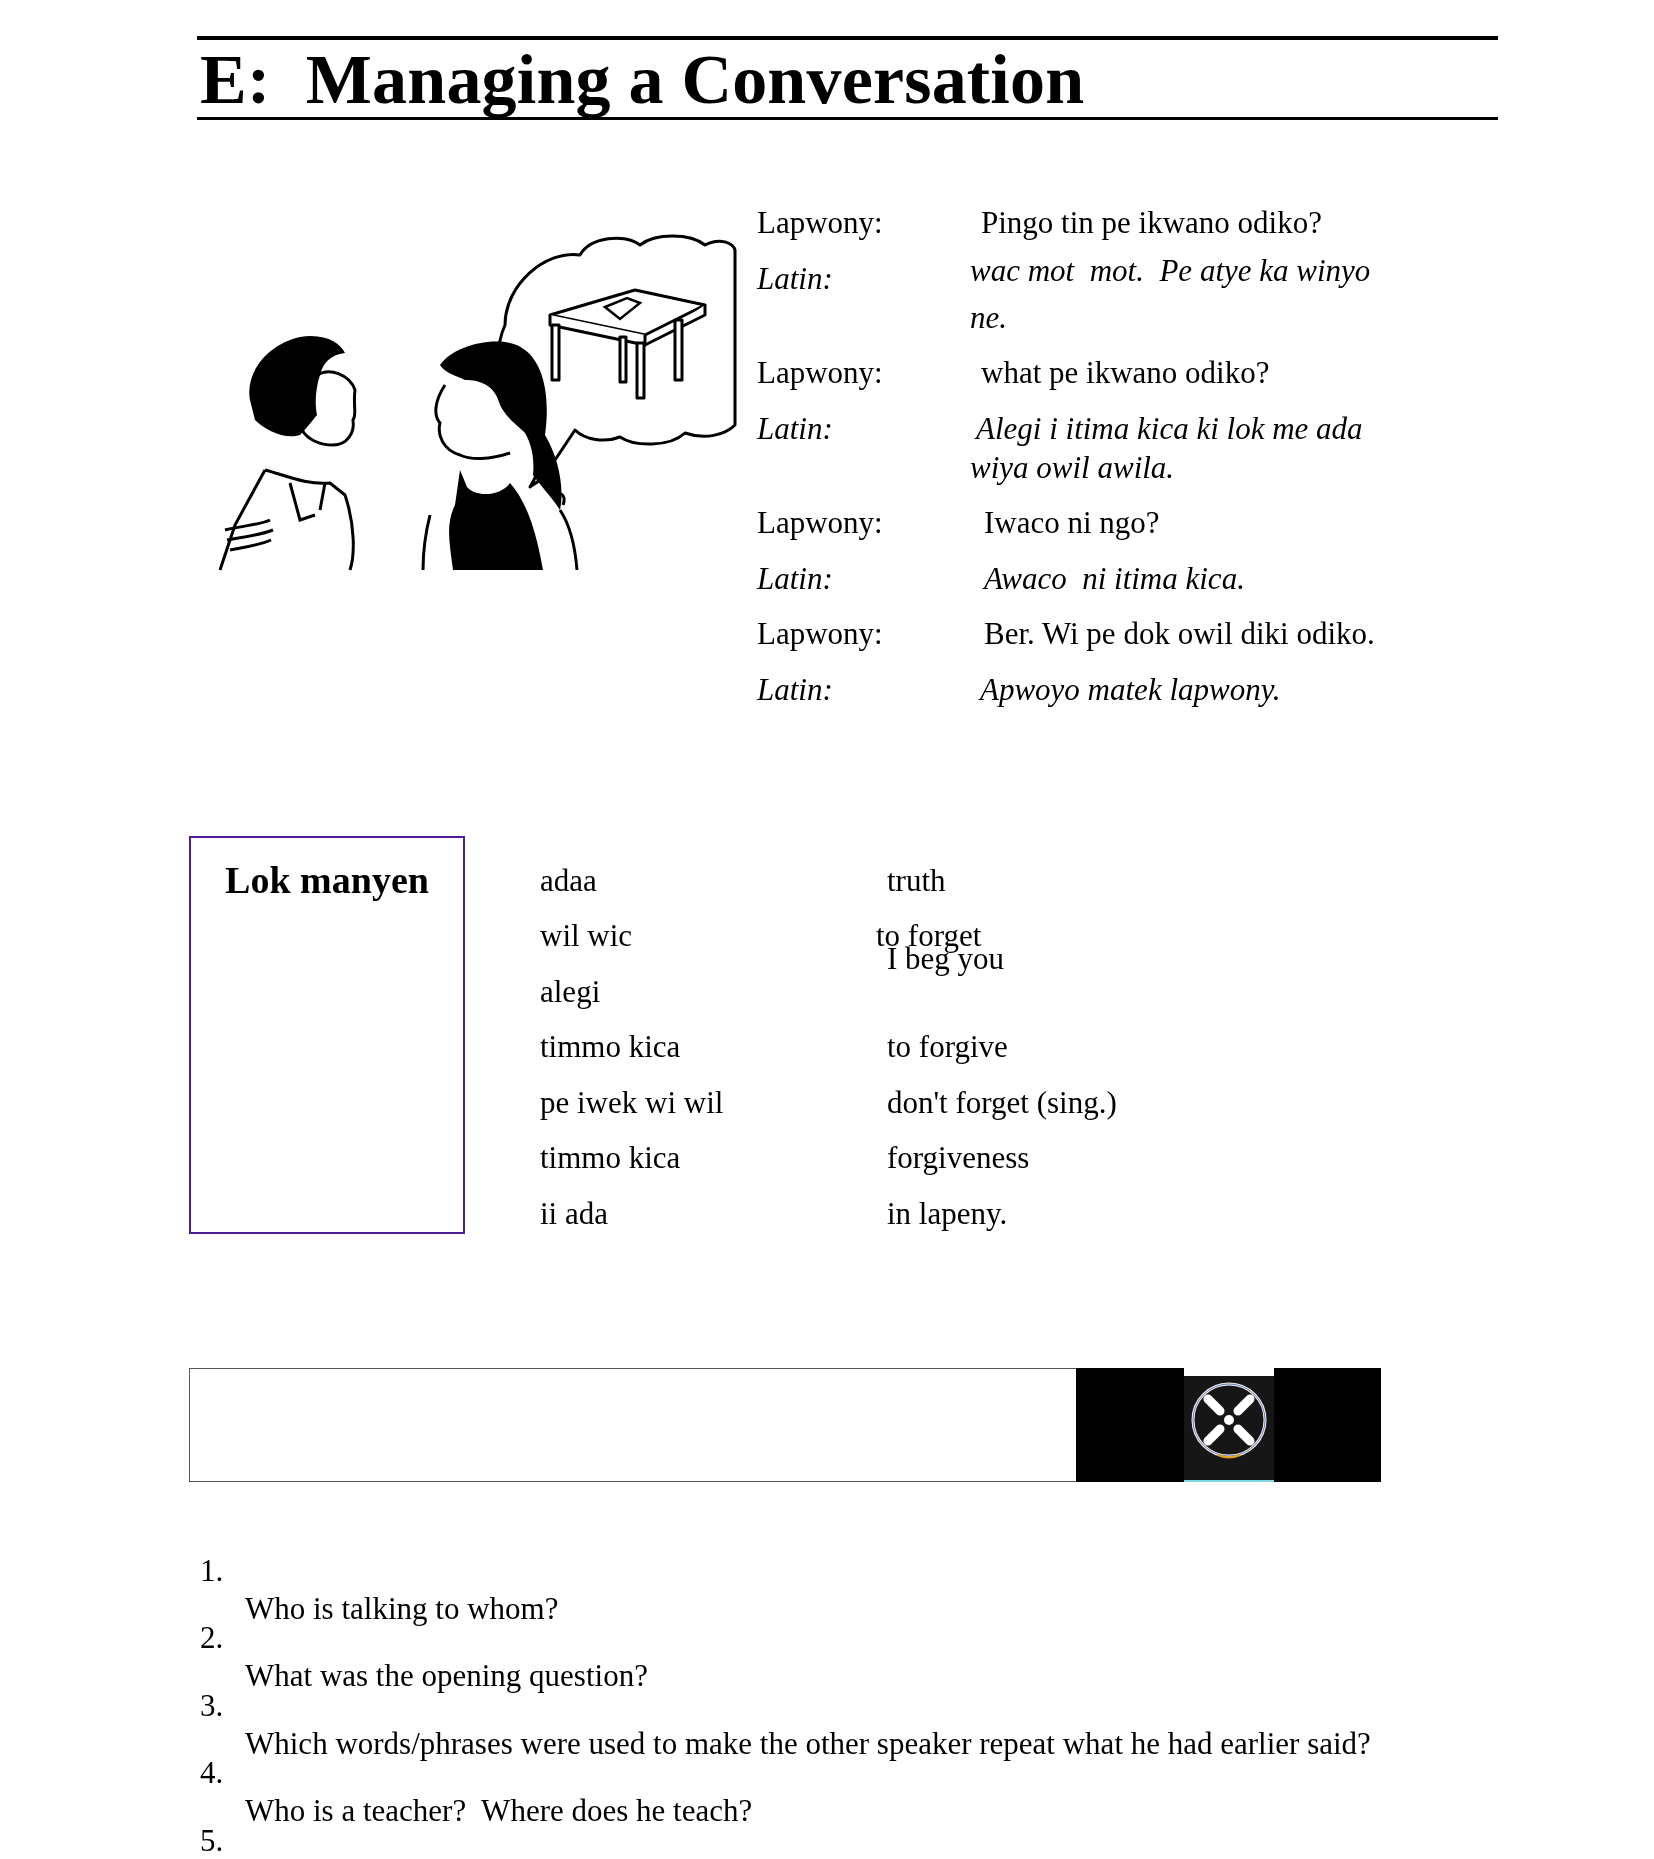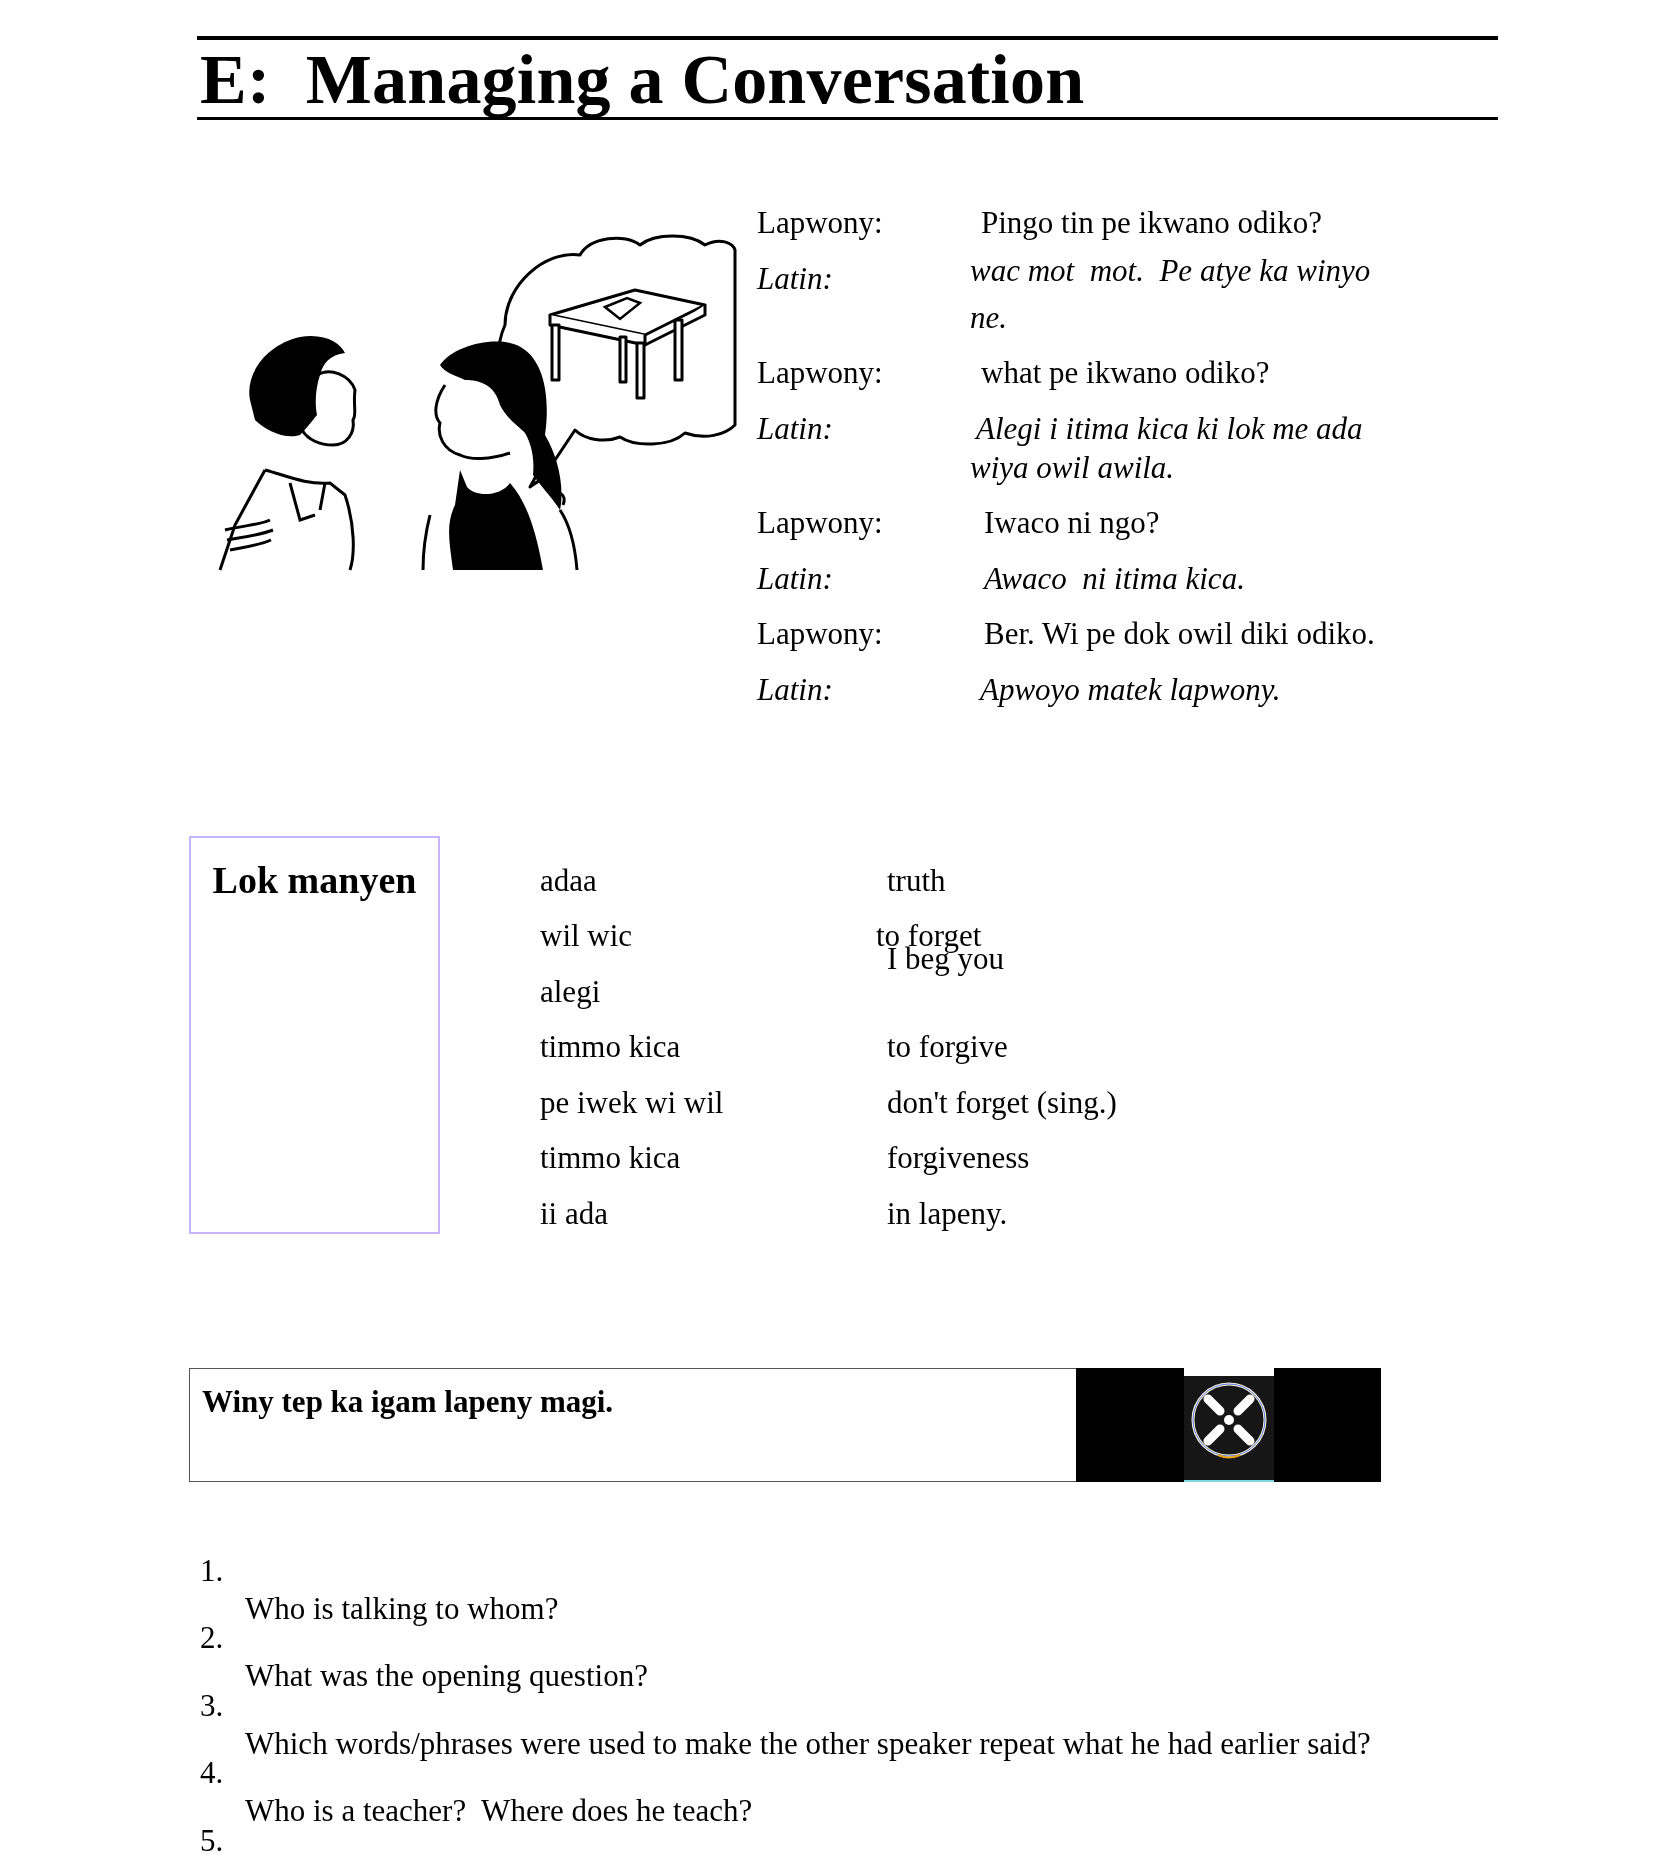--- a/index.html
+++ b/index.html
@@ -4,22 +4,22 @@
 <style>
   html, body { margin: 0; padding: 0; background: #ffffff; }
   body { width: 1654px; height: 1859px; position: relative; overflow: hidden;
          font-family: "Liberation Serif", "DejaVu Serif", serif; color: #000; }
   .rule { position: absolute; background: #000; }
   #title { position: absolute; left: 200px; top: 40px; font-size: 70px; font-weight: bold;
            white-space: pre; line-height: 80px; letter-spacing: 0.2px; }
   #illustration { position: absolute; left: 205px; top: 225px; width: 535px; height: 460px; }
   .dlg { position: absolute; font-size: 31px; line-height: 38px; white-space: pre; }
   .dlg.it { font-style: italic; }
-  #vocab-box { position: absolute; left: 189px; top: 836px; width: 251px; height: 398px;
-               border: 2px solid #c4b5fd; box-sizing: border-box; }
+  #vocab-box { position: absolute; left: 189px; top: 836px; width: 276px; height: 398px;
+               border: 2px solid #4c1d95; box-sizing: border-box; }
   #vocab-title { position: absolute; left: 0; right: 0; top: 20px; text-align: center;
                  font-size: 38px; font-weight: bold; line-height: 44px; }
   .vw { position: absolute; font-size: 31px; line-height: 38px; white-space: pre; }
   #instr-box { position: absolute; left: 189px; top: 1368px; width: 1192px; height: 114px;
                border: 1.5px solid #555; box-sizing: border-box; }
   #instr-1 { position: absolute; left: 12px; top: 14px; font-size: 31px; font-weight: bold; line-height: 38px; white-space: pre; }
   #instr-2 { position: absolute; left: 12px; top: 52px; font-size: 31px; font-weight: bold; font-style: italic; line-height: 38px; white-space: pre; }
   #tape-panel { position: absolute; left: 886px; top: -1px; width: 305px; height: 114px; background: #000; }
   #tape-inner { position: absolute; left: 108px; top: 0; width: 90px; height: 114px; background: #161616; }
   #tape-top { position: absolute; left: 0; top: 0; width: 90px; height: 8px; background: #fff; }
@@ -114,21 +114,20 @@
   <div class="vw" style="left:887px; top:1028px;">to forgive</div>
   <div class="vw" style="left:540px; top:1084px;">pe iwek wi wil</div>
   <div class="vw" style="left:887px; top:1084px;">don't forget (sing.)</div>
   <div class="vw" style="left:540px; top:1139px;">timmo kica</div>
   <div class="vw" style="left:887px; top:1139px;text-align:right;">forgiveness</div>
   <div class="vw" style="left:540px; top:1195px;">ii ada</div>
   <div class="vw" style="left:887px; top:1195px;">in lapeny.</div>
 </div>
 
 <div id="instr-box">
-  <div id="instr-1">Winy tep ka igam lapeny magi.</div>
   <div id="tape-panel">
     <div id="tape-inner">
       <div id="tape-top"></div>
       <svg width="90" height="114" viewBox="0 0 90 114" style="position:absolute; left:0; top:0;">
         <circle cx="45" cy="52" r="36" fill="none" stroke="#f4f0e0" stroke-width="3"></circle>
         <circle cx="45" cy="52" r="36" fill="none" stroke="#2a4bd0" stroke-width="1" opacity="0.7"></circle>
         <g stroke="#ffffff" stroke-width="9" stroke-linecap="round">
           <line x1="24" y1="31" x2="36" y2="43"></line>
           <line x1="66" y1="31" x2="54" y2="43"></line>
           <line x1="24" y1="73" x2="36" y2="61"></line>

